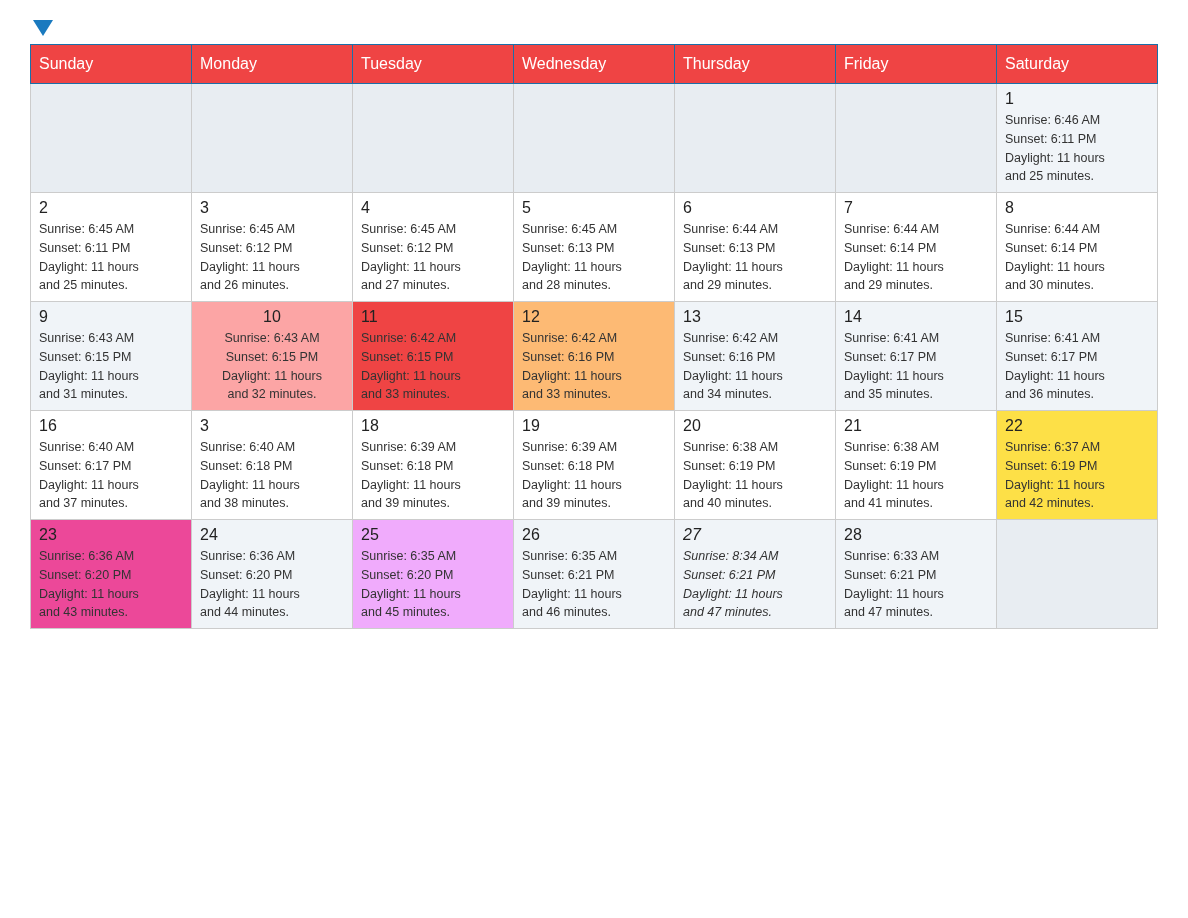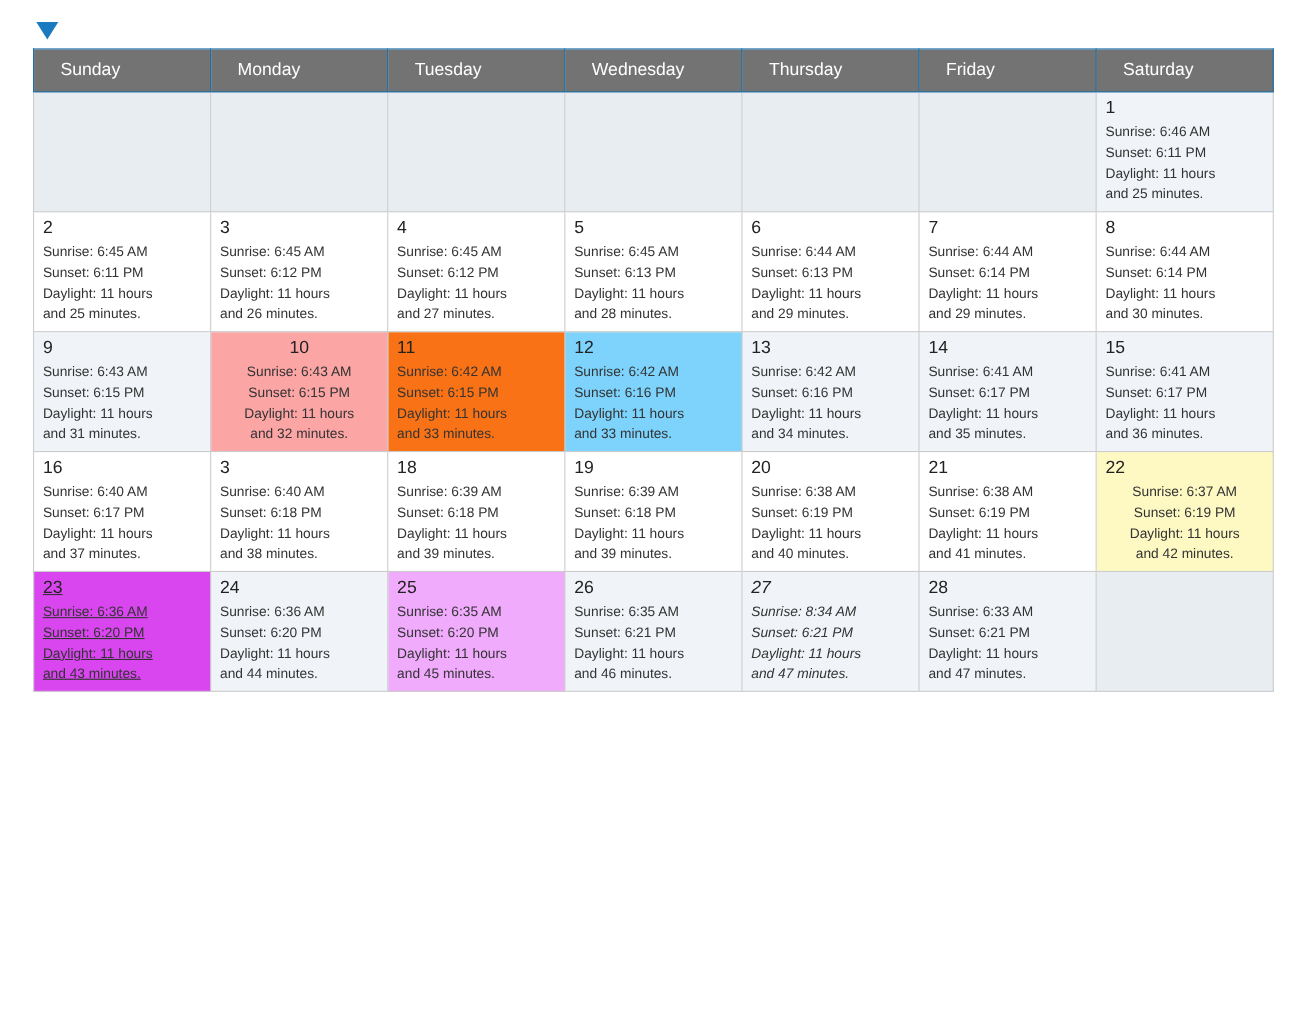--- a/index.html
+++ b/index.html
@@ -49,24 +49,24 @@
       font-size: 20px;
       color: #555;
       margin-top: 4px;
     }
     .calendar {
       width: 100%;
       border-collapse: collapse;
       margin-top: 10px;
     }
     .calendar th {
-      background-color: #737373;
+      background-color: #ef4444;
       color: #fff;
       text-align: left;
-      padding: 10px 24px;
+      padding: 10px 8px;
       font-size: 16px;
       font-weight: normal;
       border: 1px solid #1a6fa8;
     }
     .calendar td {
       width: 14.28%;
       vertical-align: top;
       padding: 6px 8px;
       border: 1px solid #ccc;
       min-height: 110px;
@@ -203,28 +203,28 @@
 Daylight: 11 hours
 and 31 minutes.</div>
         </td>
         <td style="background-color: #fca5a5; text-align: center;">
           <span class="day-number">10</span>
           <div class="day-info" style="white-space: pre-line;">Sunrise: 6:43 AM
 Sunset: 6:15 PM
 Daylight: 11 hours
 and 32 minutes.</div>
         </td>
-        <td style="background-color: #f97316;">
+        <td style="background-color: #ef4444;">
           <span class="day-number">11</span>
           <div class="day-info" style="white-space: pre-line;">Sunrise: 6:42 AM
 Sunset: 6:15 PM
 Daylight: 11 hours
 and 33 minutes.</div>
         </td>
-        <td style="background-color: #7dd3fc; margin-top: 16px;">
+        <td style="background-color: #fdba74; margin-top: 16px;">
           <span class="day-number">12</span>
           <div class="day-info" style="white-space: pre-line;">Sunrise: 6:42 AM
 Sunset: 6:16 PM
 Daylight: 11 hours
 and 33 minutes.</div>
         </td>
         <td style="background-color: rgb(240, 244, 248);">
           <span class="day-number">13</span>
           <div class="day-info" style="white-space: pre-line;">Sunrise: 6:42 AM
 Sunset: 6:16 PM
@@ -282,30 +282,30 @@
 Daylight: 11 hours
 and 40 minutes.</div>
         </td>
         <td style="background-color: rgb(255, 255, 255);">
           <span class="day-number">21</span>
           <div class="day-info" style="white-space: pre-line;">Sunrise: 6:38 AM
 Sunset: 6:19 PM
 Daylight: 11 hours
 and 41 minutes.</div>
         </td>
-        <td style="background-color: #fef9c3; margin-top: 19px;">
+        <td style="background-color: #fde047; margin-top: 19px;">
           <span class="day-number">22</span>
-          <div class="day-info" style="white-space: pre-line; text-align: center;">Sunrise: 6:37 AM
+          <div class="day-info" style="white-space: pre-line;">Sunrise: 6:37 AM
 Sunset: 6:19 PM
 Daylight: 11 hours
 and 42 minutes.</div>
         </td>
       </tr>
       <tr>
-        <td style="background-color: #d946ef; text-decoration: underline;">
+        <td style="background-color: #ec4899;">
           <span class="day-number">23</span>
           <div class="day-info" style="white-space: pre-line;">Sunrise: 6:36 AM
 Sunset: 6:20 PM
 Daylight: 11 hours
 and 43 minutes.</div>
         </td>
         <td style="background-color: rgb(240, 244, 248);">
           <span class="day-number">24</span>
           <div class="day-info" style="white-space: pre-line;">Sunrise: 6:36 AM
 Sunset: 6:20 PM

